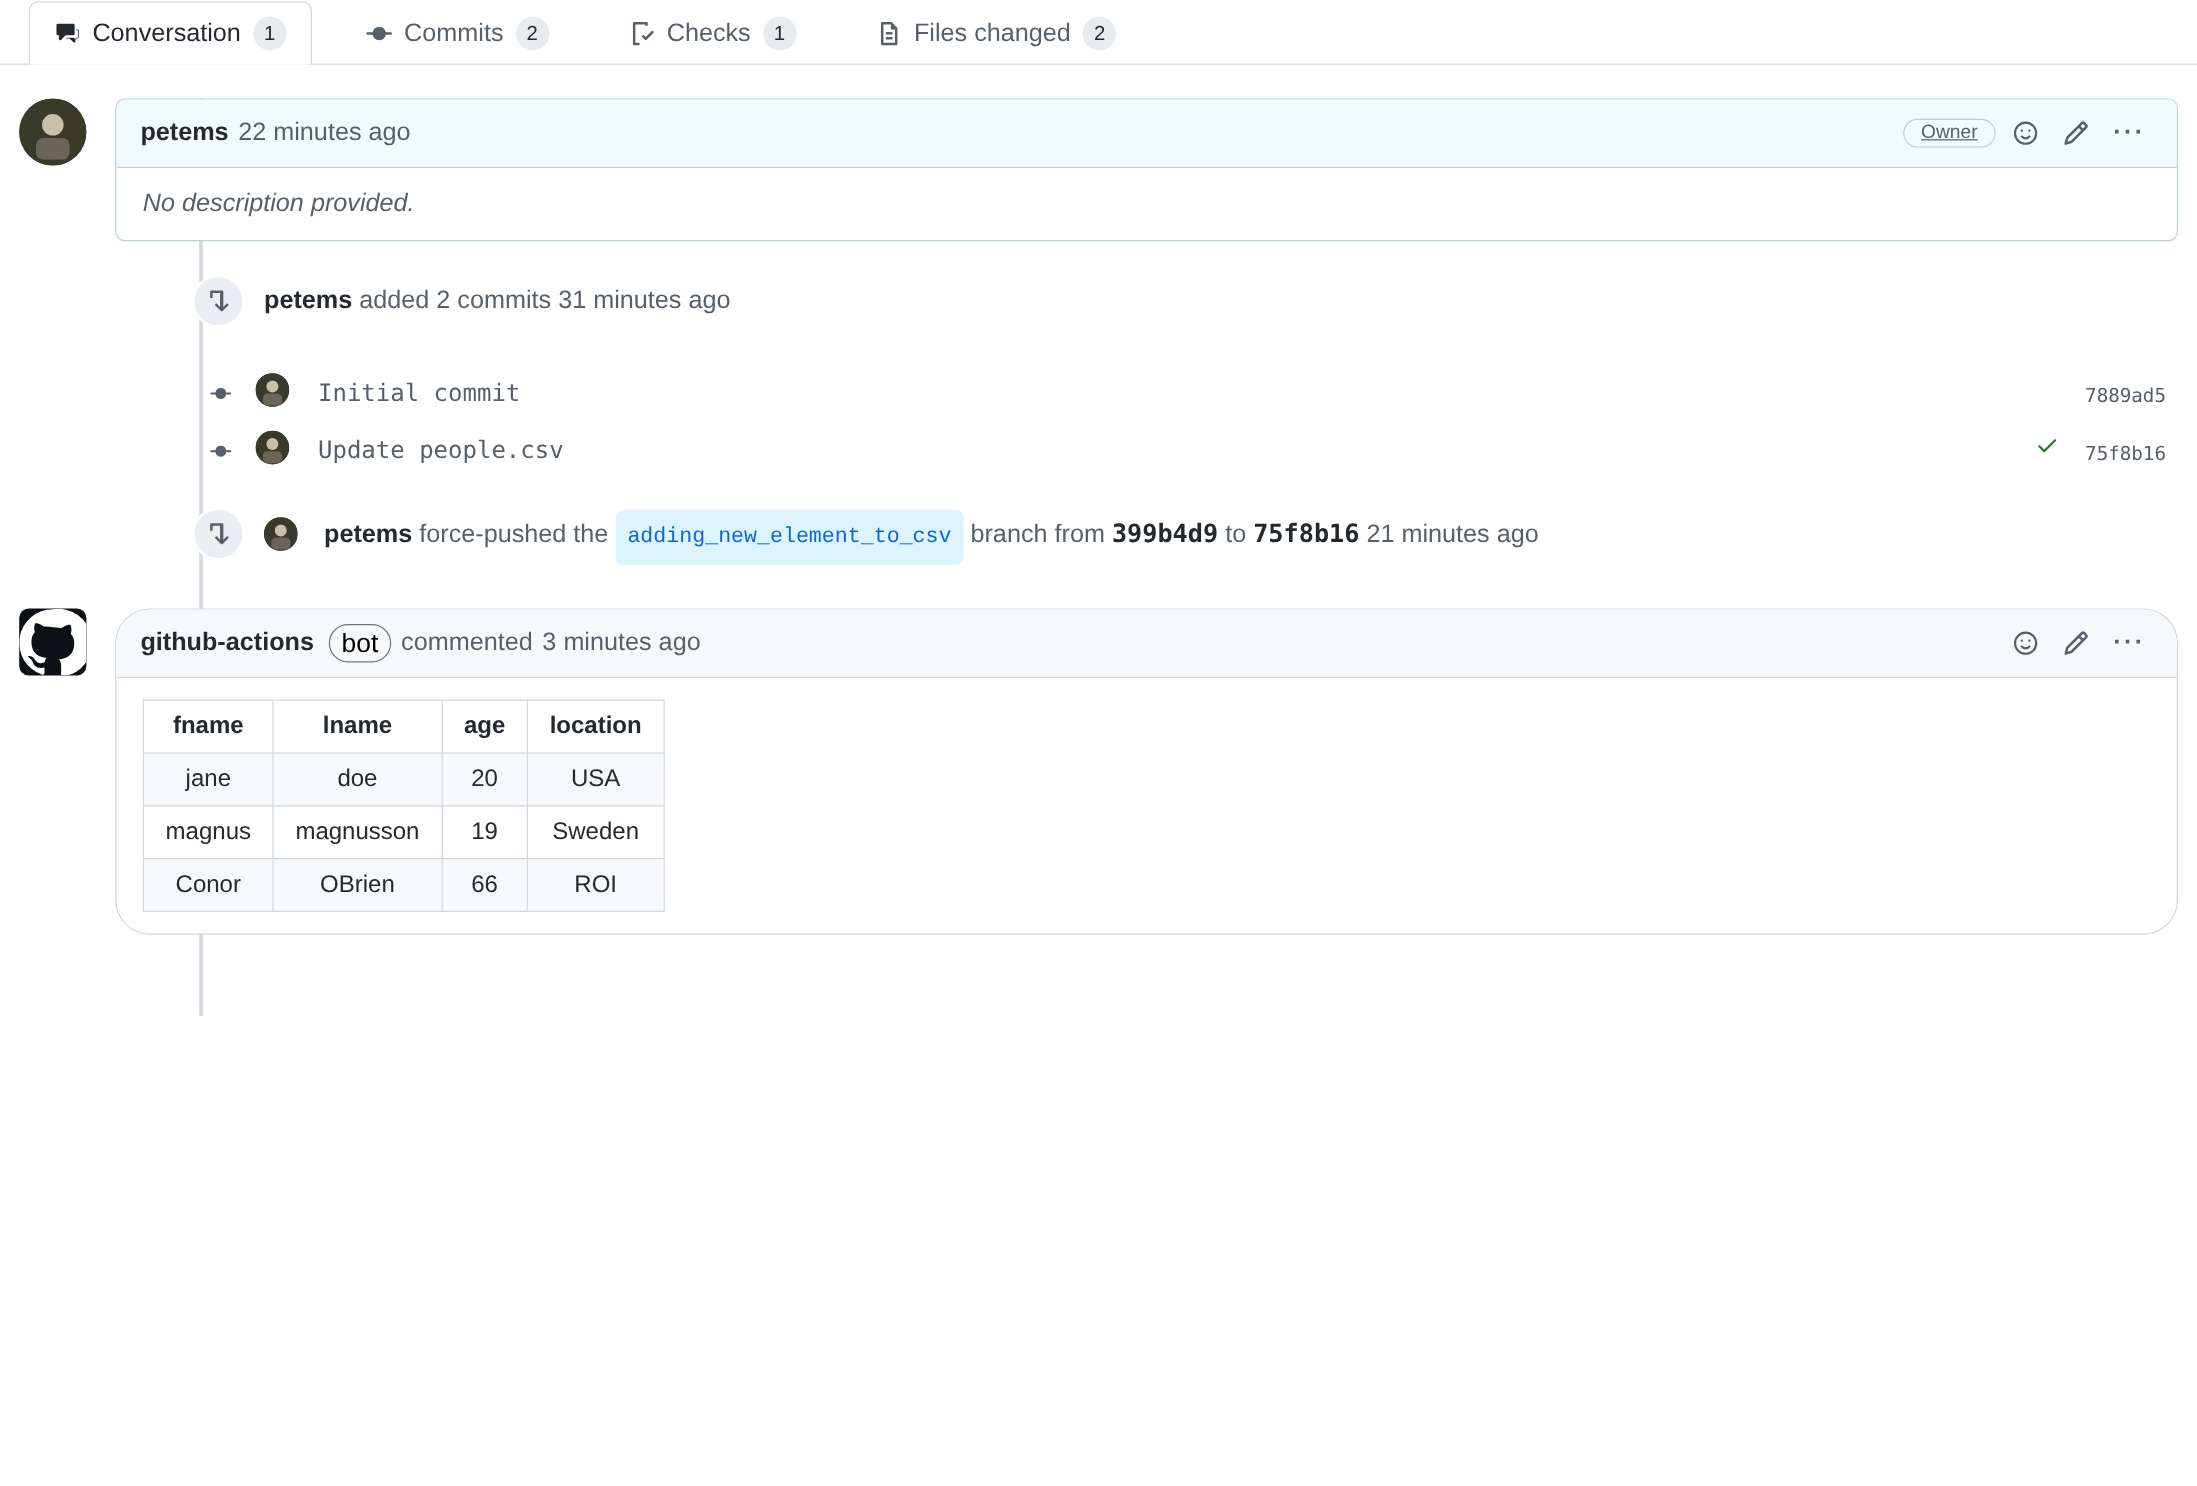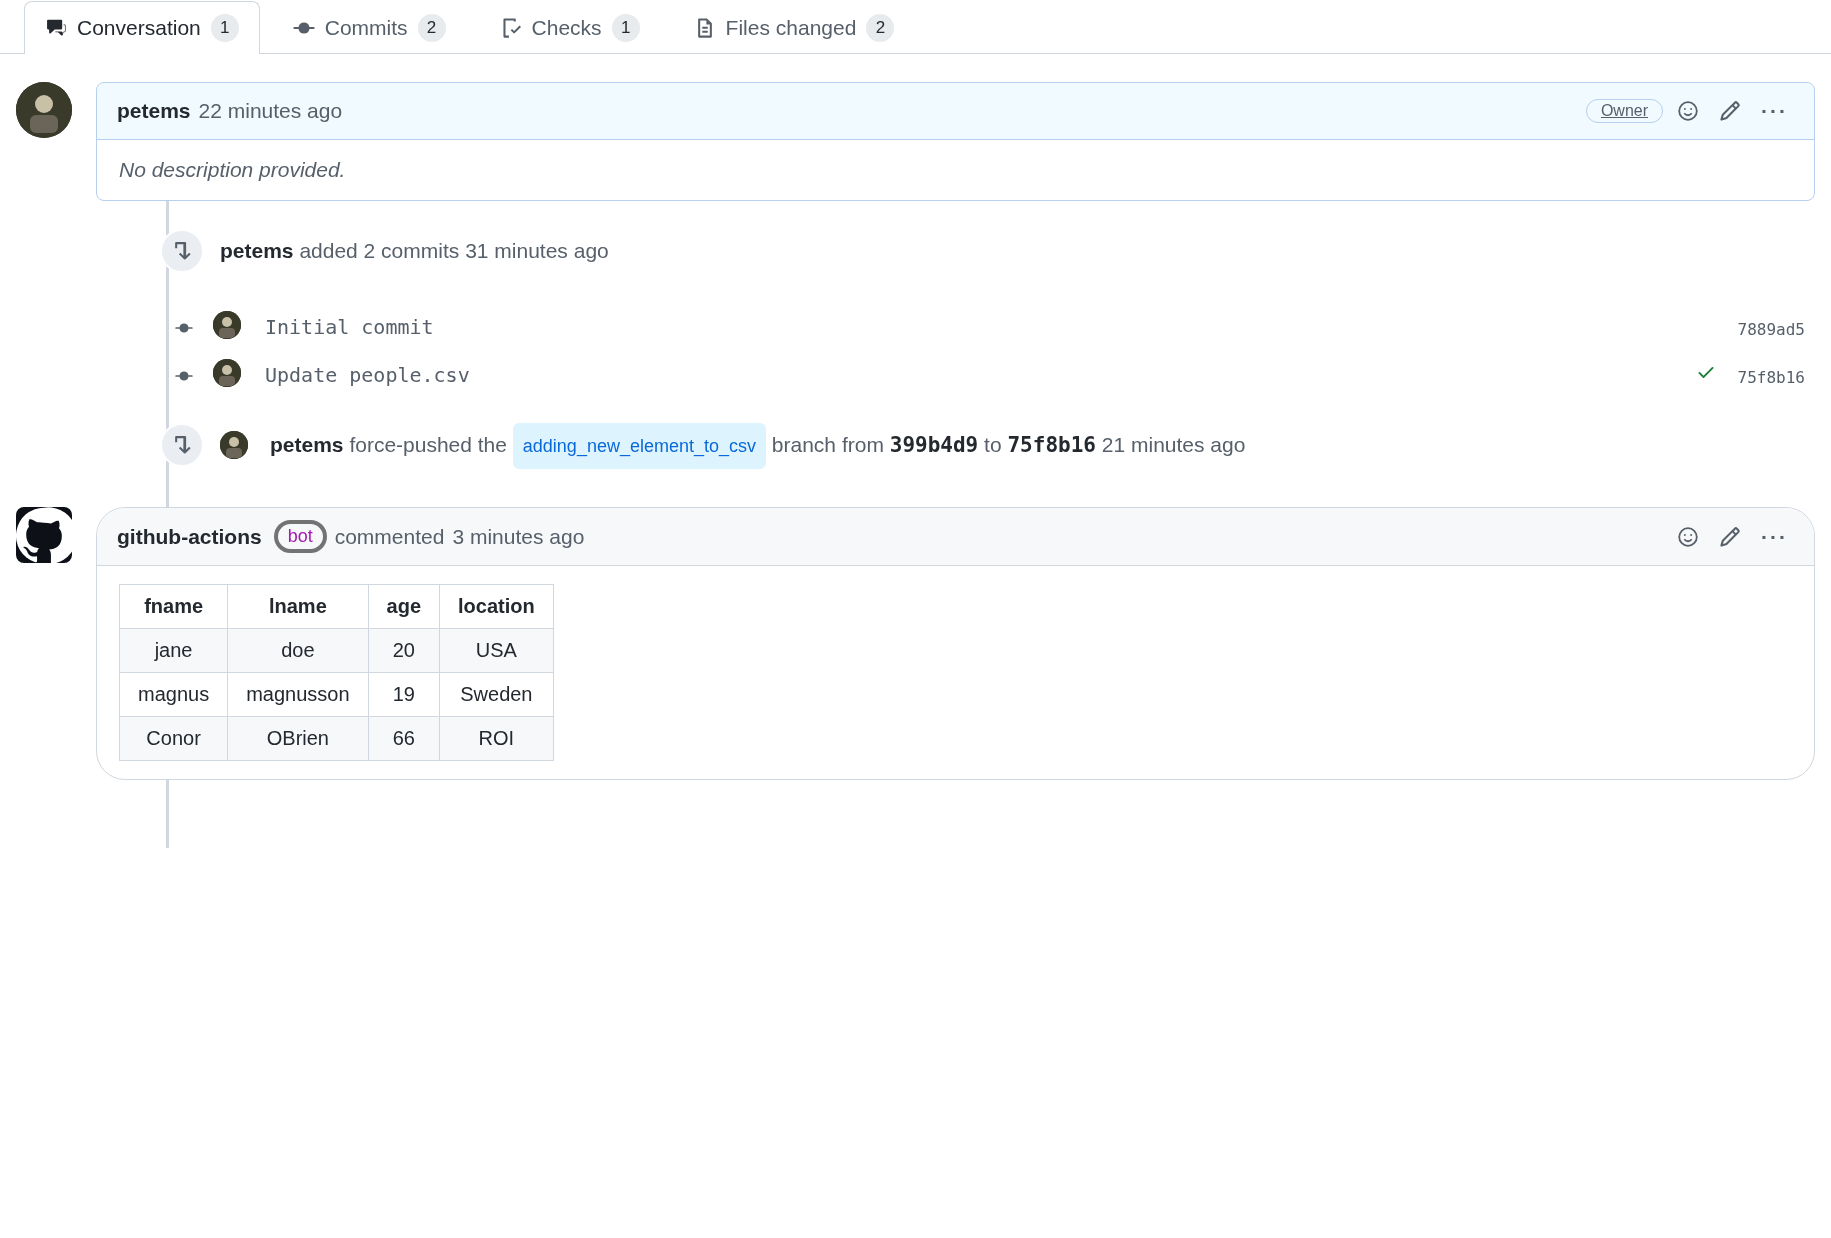--- a/index.html
+++ b/index.html
@@ -8,21 +8,21 @@
     padding: 0;
     font-family: -apple-system, BlinkMacSystemFont, "Segoe UI", Helvetica, Arial, sans-serif;
     color: #24292f;
     background: #ffffff;
     font-size: 20px;
   }
   .tabs {
     display: flex;
     border-bottom: 1px solid #d0d7de;
     padding: 0 24px;
-    gap: 12px;
+    gap: 24px;
   }
   .tab {
     display: flex;
     align-items: center;
     padding: 12px 20px;
     gap: 10px;
     color: #57606a;
     font-size: 21px;
     cursor: pointer;
     border: 1px solid transparent;
@@ -129,25 +129,25 @@
   .comment-header .spacer { flex: 1; }
   .owner-badge {
     border: 1px solid #b8ceee;
     border-radius: 999px;
     padding: 2px 14px;
     font-size: 16px;
     color: #57606a;
     text-decoration: underline;
   }
   .bot-badge {
-    border: 4px solid #737373;
+    border: 1px solid #737373;
     border-radius: 999px;
     padding: 2px 10px;
-    font-size: 18px;
-    color: #a21caf;
+    font-size: 22px;
+    color: #000000;
     margin-left: 4px;
   }
   .hdr-icon {
     color: #57606a;
     display: inline-flex;
     padding: 4px 6px;
     cursor: pointer;
   }
 
   .comment-body {
@@ -215,21 +215,21 @@
   .commit-row .spacer { flex: 1; }
   .commit-sha {
     font-family: ui-monospace, SFMono-Regular, Menlo, Consolas, monospace;
     color: #57606a;
     font-size: 16px;
     padding-right: 10px;
   }
   .check-ok { color: #1a7f37; margin-right: 4px; }
 
   .branch-tag {
-    font-family: Liberation Sans, sans-serif;
+    font-family: Liberation Mono, monospace;
     background: #ddf4ff;
     color: #0969da;
     padding: 13px 10px;
     border-radius: 6px;
     font-size: 18px;
   }
   .sha-bold {
     font-family: ui-monospace, SFMono-Regular, Menlo, Consolas, monospace;
     font-weight: 600;
     color: #24292f;

